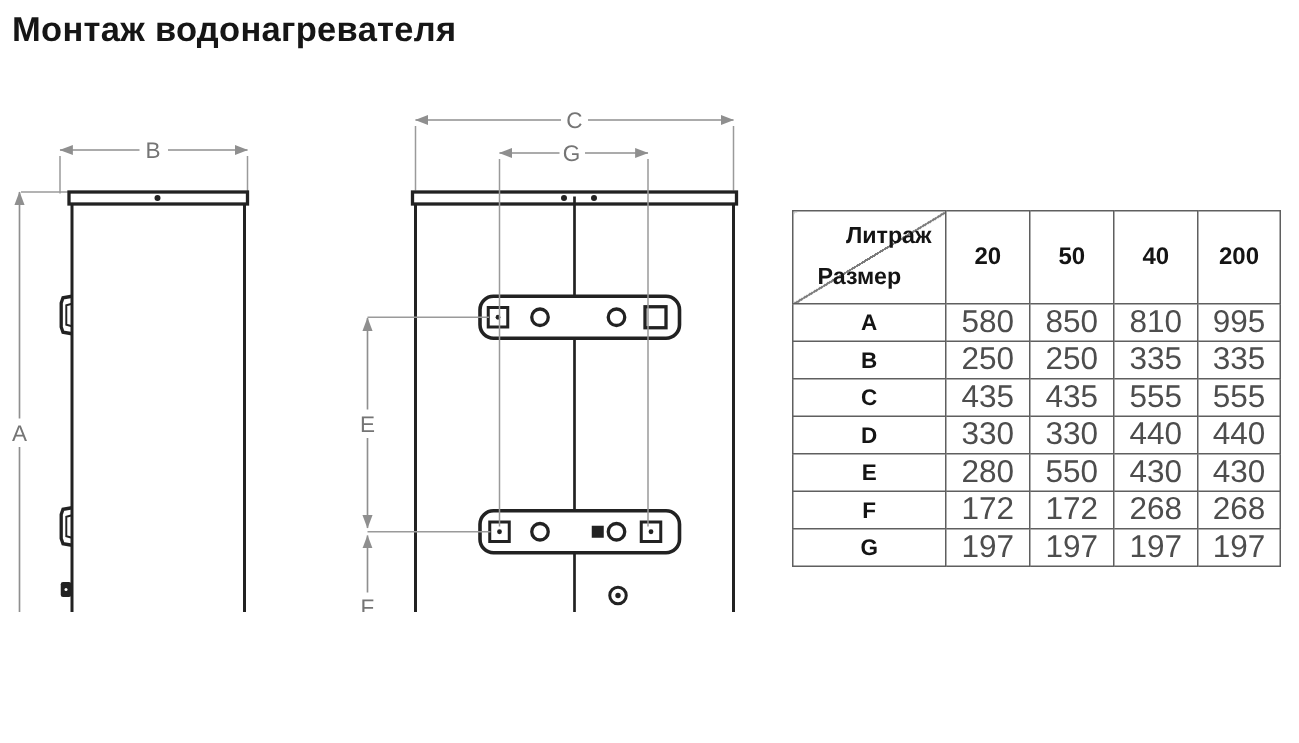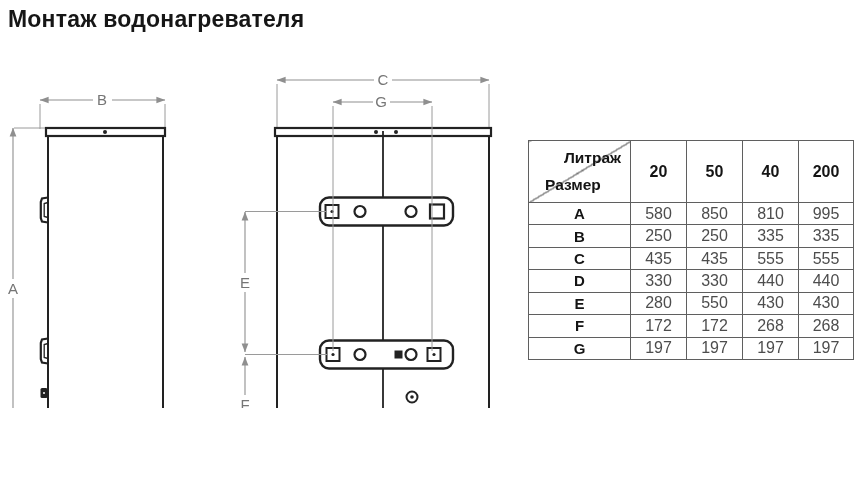--- a/index.html
+++ b/index.html
@@ -8,21 +8,21 @@
   .page-title{position:absolute;left:8px;top:6px;font-size:23px;font-weight:bold;color:#161616;letter-spacing:.2px;}
   .drawing-svg{position:absolute;left:0;top:55px;}
 
   
   .dim-table-wrap{position:absolute;left:528px;top:140px;width:325px;height:220px;}
   table.dim-table{border-collapse:collapse;width:100%;height:100%;table-layout:fixed;background:#fff;}
   .dim-table th,.dim-table td{border:1px solid #5f5f5f;text-align:center;padding:0;vertical-align:middle;}
   .dim-table tr.hdr{height:62px;}
   .dim-table tr.hdr th{font-size:16px;font-weight:bold;color:#141414;}
   .dim-table th.rowhead{font-size:15px;font-weight:bold;color:#141414;}
-  .dim-table td.val{font-size:16px;font-weight:normal;color:#4d4d4d;margin-top:24px;}
+  .dim-table td.val{font-size:21px;font-weight:normal;color:#4d4d4d;margin-top:24px;}
   th.corner{position:relative;background:
     linear-gradient(to bottom right,transparent calc(50% - .7px),#7a7a7a calc(50% - .7px),#7a7a7a calc(50% + .7px),transparent calc(50% + .7px)); padding-left: 16px;}
   .corner-top{position:absolute;top:8px;right:9px;font-size:15.5px;font-weight:bold;color:#141414;}
   .corner-bottom{position:absolute;bottom:8px;left:16px;font-size:15.5px;font-weight:bold;color:#141414;}
 
   
   .ink{stroke:#222;fill:none;}
   .fillink{fill:#222;stroke:none;}
   .dim{stroke:#8f8f8f;stroke-width:1.1;fill:none;}
   .ext{stroke:#9a9a9a;stroke-width:1;fill:none;}

